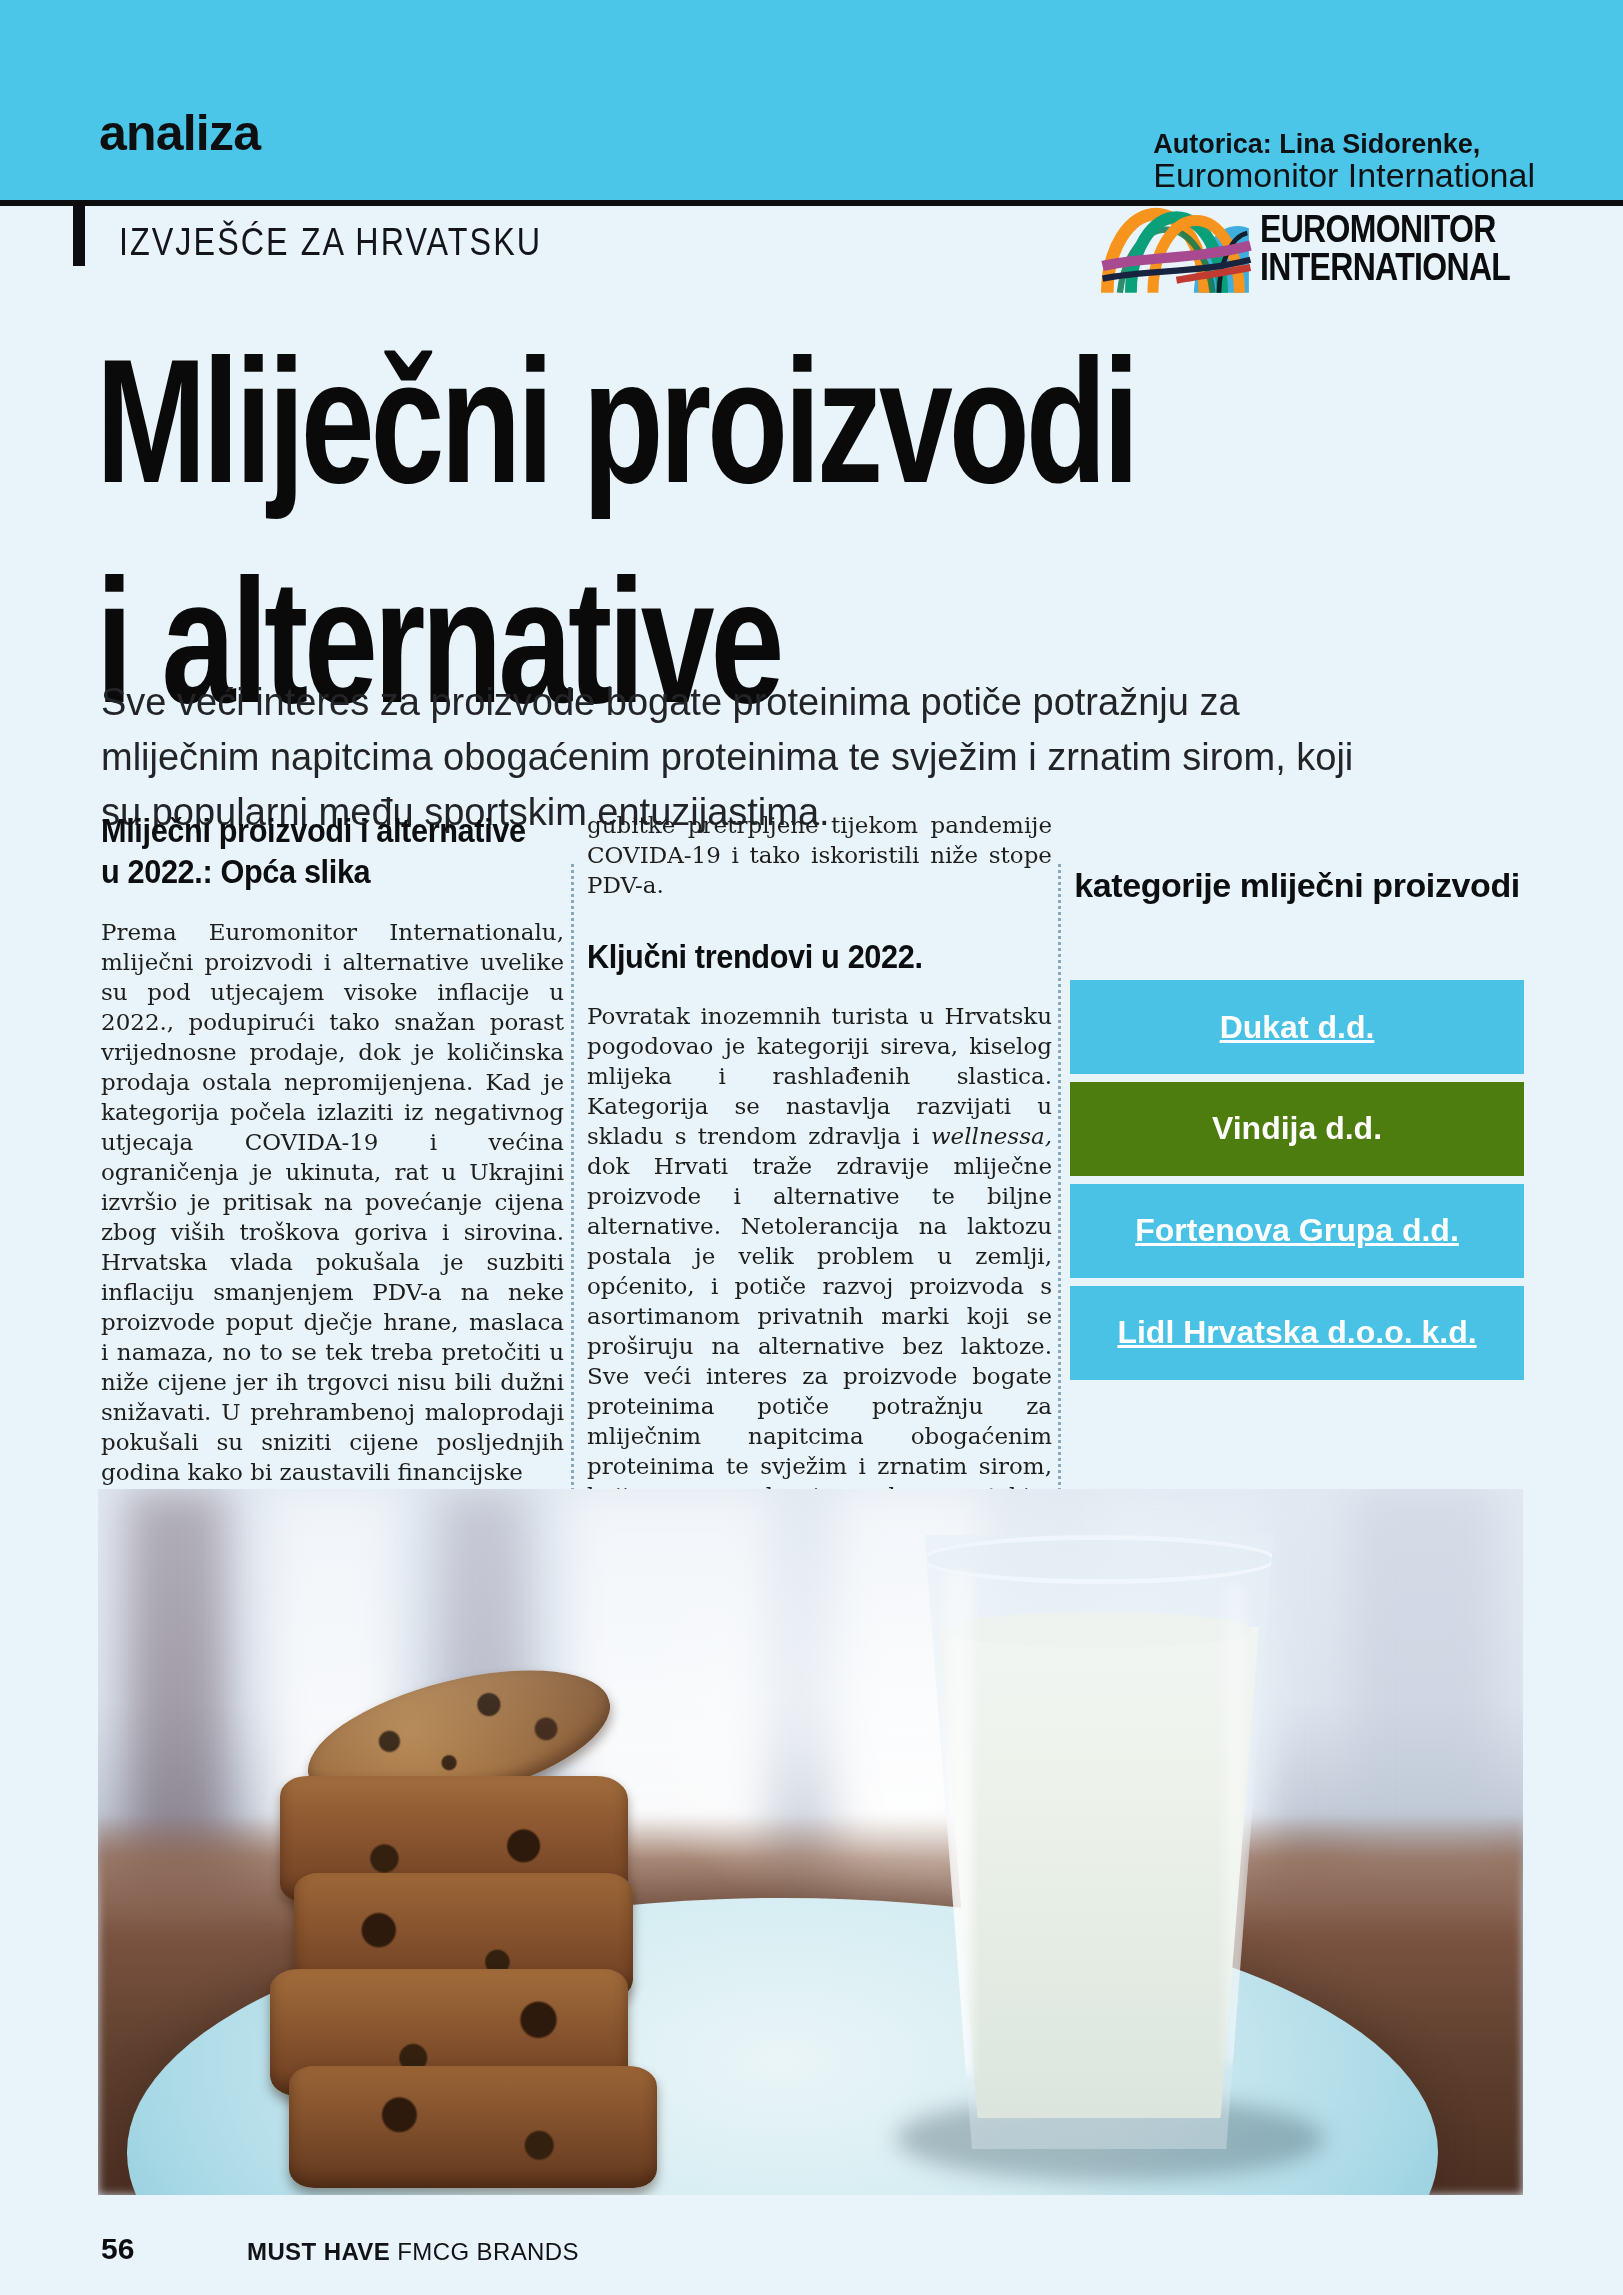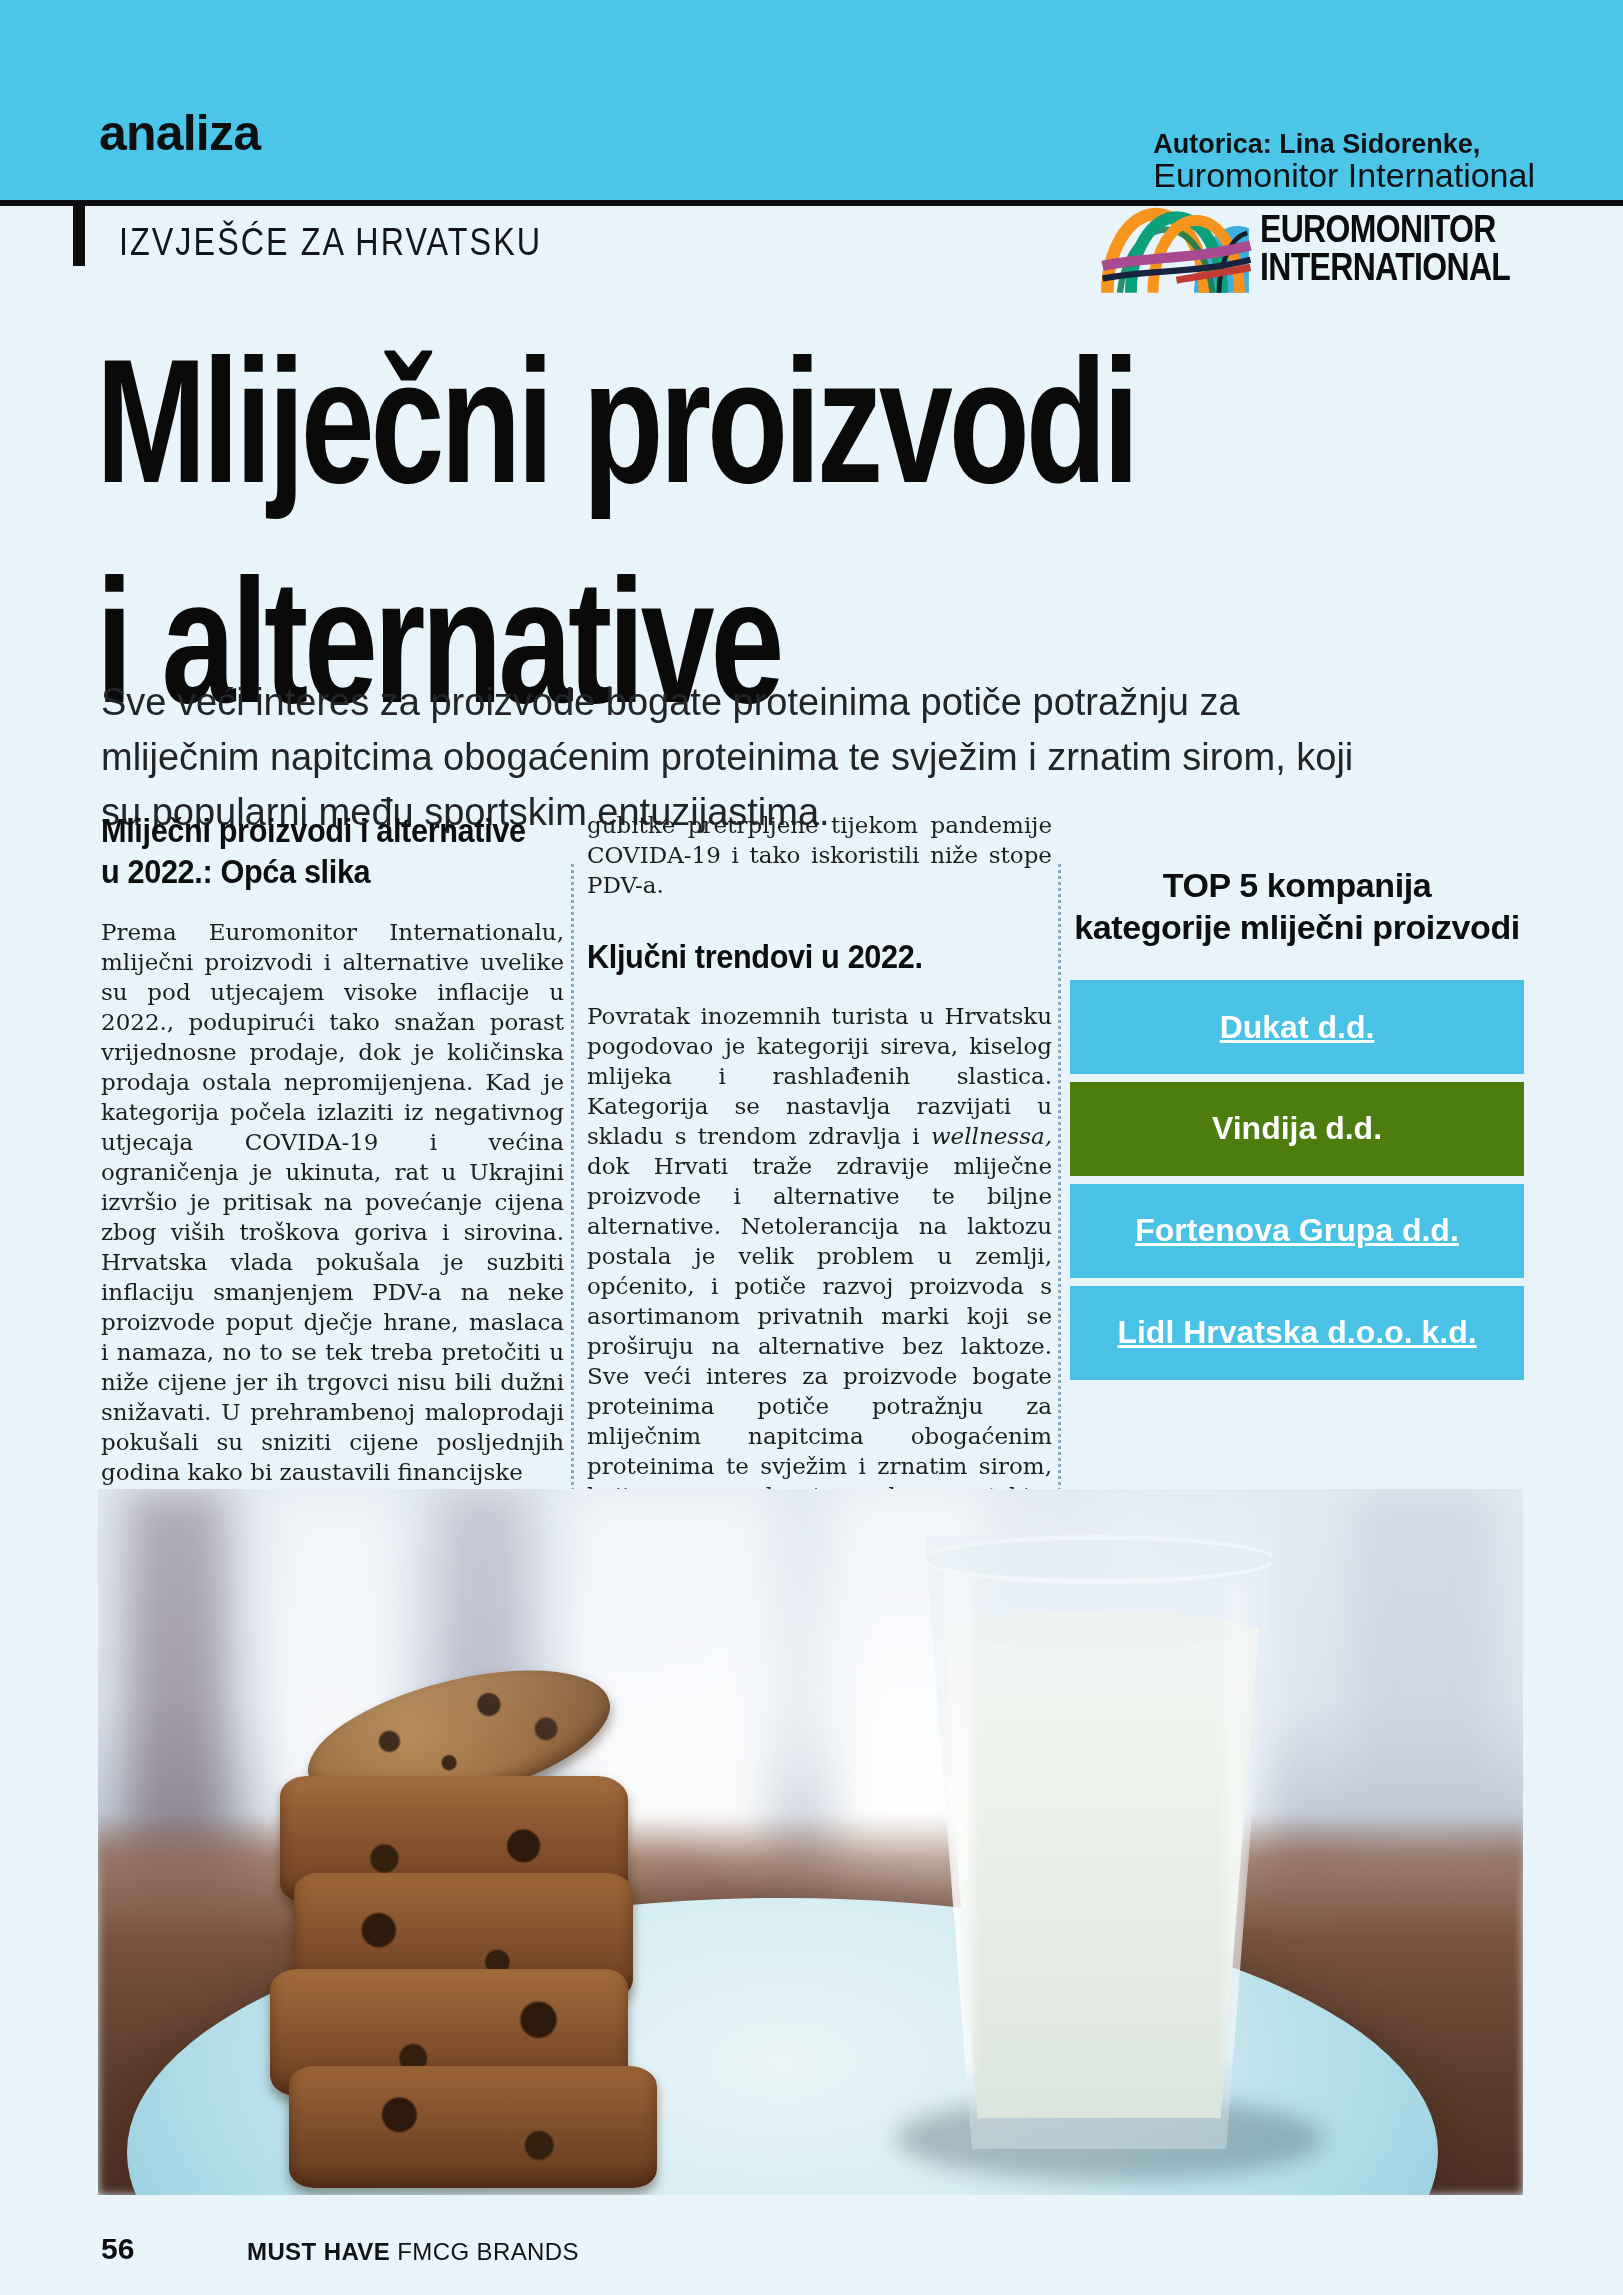--- a/index.html
+++ b/index.html
@@ -172,21 +172,20 @@
 </div>
 
 <div class="abs col col2">
   <p class="body-text">gubitke pretrpljene tijekom pandemije COVIDA-19 i tako iskoristili niže stope PDV-a.</p>
   <h2 class="col-heading">Ključni trendovi u 2022.</h2>
   <p class="body-text"><span>Povratak inozemnih turista u Hrvatsku pogodovao je kategoriji sireva, kiselog mlijeka i rashlađenih slastica. Kategorija se nastavlja razvijati u skladu s trendom zdravlja i </span><em>wellnessa,</em><span> dok Hrvati traže zdravije mliječne proizvode i alternative te biljne alternative. Netolerancija na laktozu postala je velik problem u zemlji, općenito, i potiče razvoj proizvoda s asortimanom privatnih marki koji se proširuju na alternative bez laktoze. Sve veći interes za proizvode bogate proteinima potiče potražnju za mliječnim napitcima obogaćenim proteinima te svježim i zrnatim sirom, koji su popularni među sportskim entuzijastima.</span></p>
 </div>
 <div class="abs endmark"></div>
 
 <div class="abs top5-heading">
-  <div>TOP 5 kompanija</div>
   <div>kategorije mliječni proizvodi</div>
 </div>
 <div class="abs top5-boxes">
   <div class="company-box dark">Dukat d.d.</div>
   <div class="company-box light">Vindija d.d.</div>
   <div class="company-box dark">Fortenova Grupa d.d.</div>
   <div class="company-box dark">Lidl Hrvatska d.o.o. k.d.</div>
 </div>
 
 <div class="abs photo" role="img" aria-label="Stack of chocolate chip cookies and a tall glass of milk on a light blue plate, wooden table, bright window behind">

